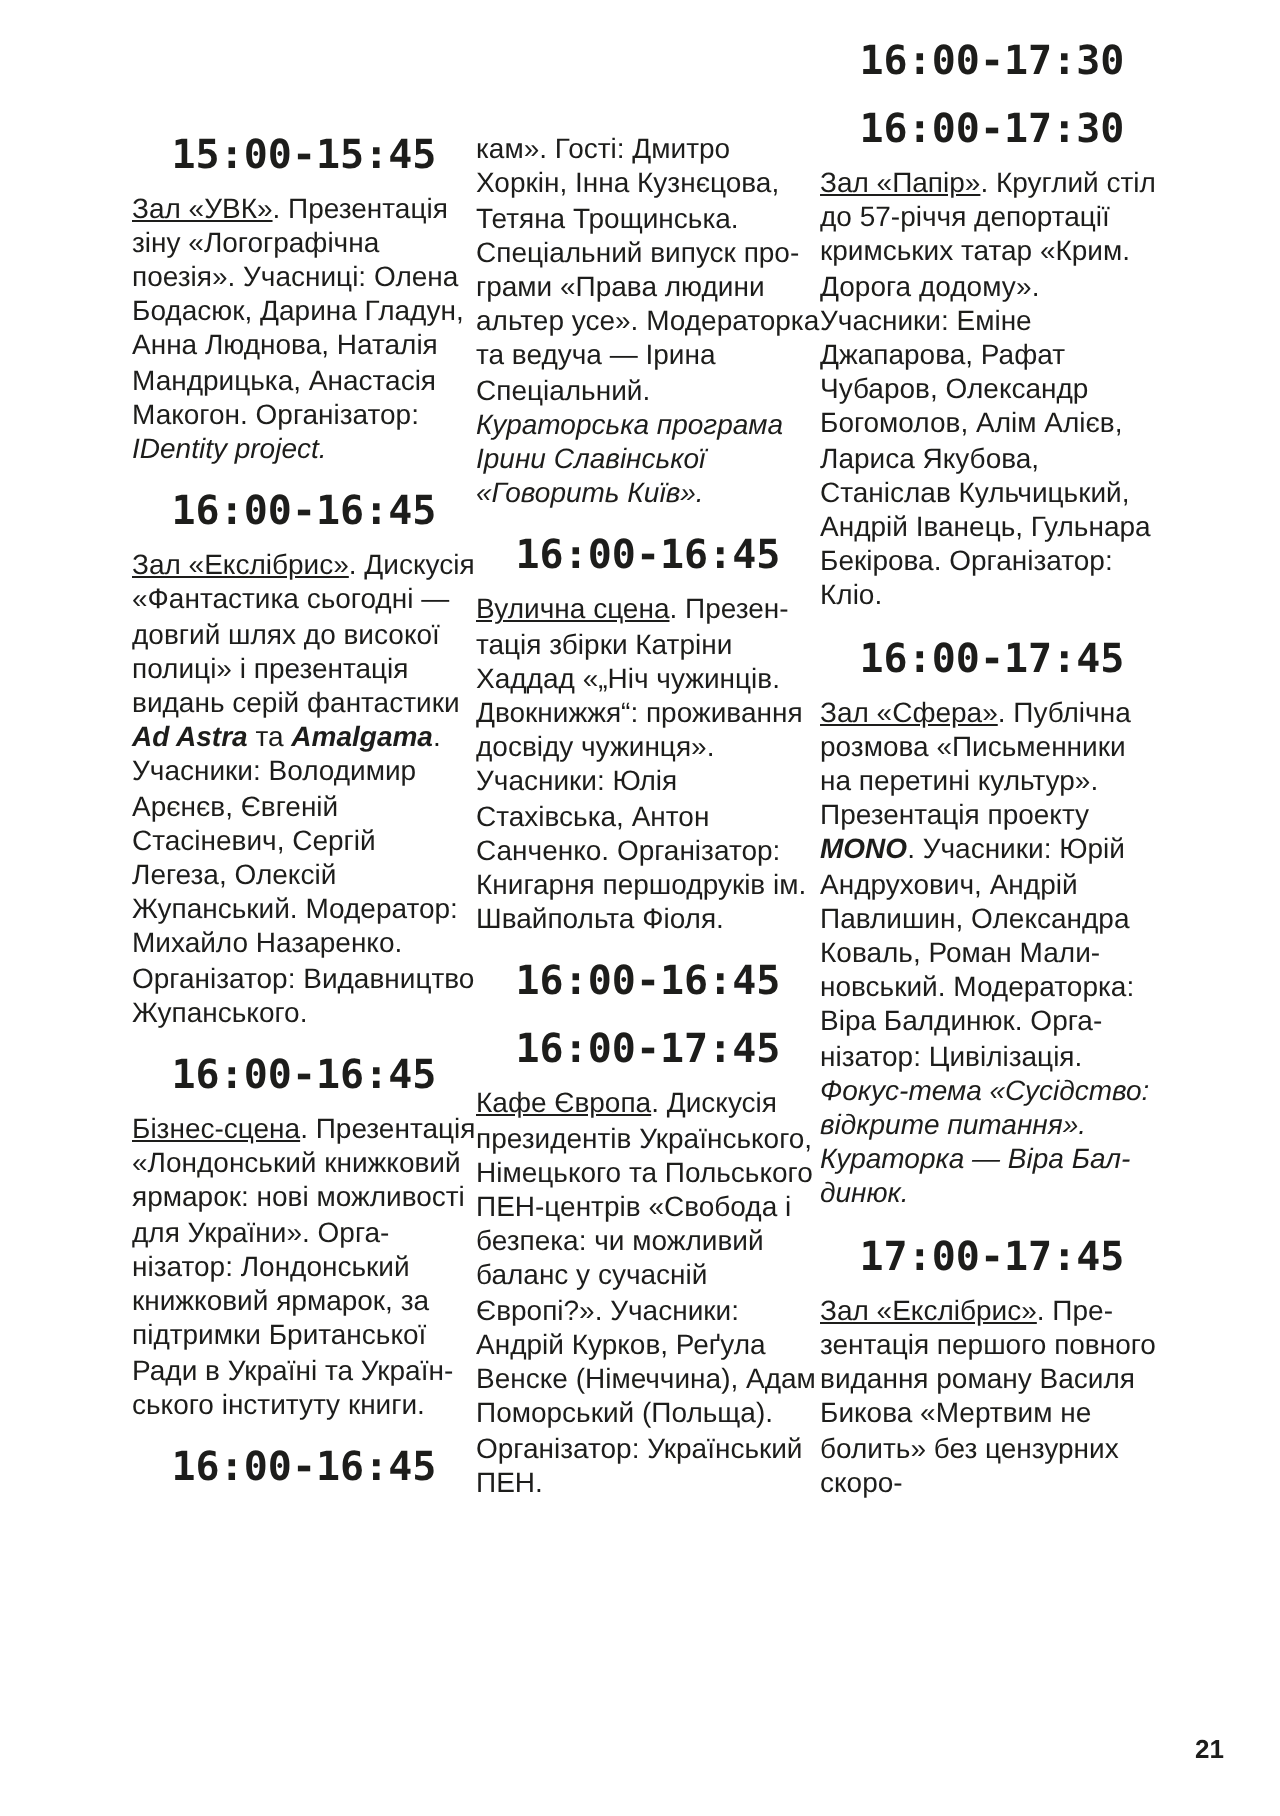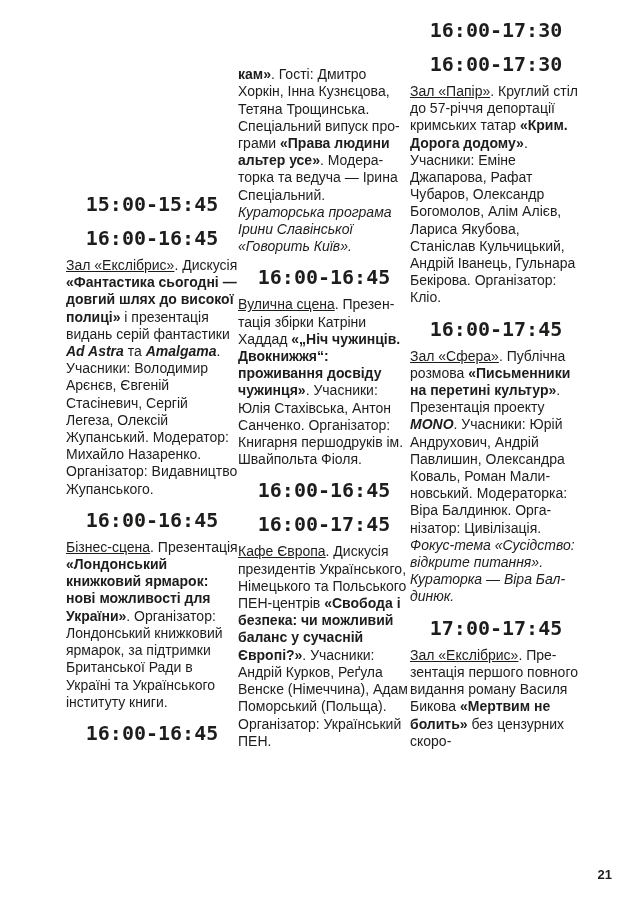--- a/index.html
+++ b/index.html
@@ -30,37 +30,38 @@
     margin:10px 0 7px;
     white-space:nowrap;
   }
   .event{
     font-size:14px;
     line-height:17.2px;
     margin:0 0 2px;
     hyphens:manual;
   }
   .seg-u{text-decoration:underline;}
-  .seg-b{font-weight:700;}
+  .seg-b{font-weight:400;}
   .seg-i{font-style:italic;}
   .seg-bi{font-weight:700;font-style:italic;}
   .page-number{
     position:absolute;
     right:28px;bottom:26px;
     font-size:13px;
     font-weight:700;
   }
 </style>
 </head>
 <body>
 
 <div class="page">
   <div class="columns">
       <div class="column">
         <div class="time">15:00-15:45</div>
+        <p class="event"><span class="seg-u">Зал «УВК»</span><span class="seg-r">. Презентація зіну </span><span class="seg-b">«Логографічна поезія»</span><span class="seg-r">. Учасниці: Олена Бодасюк, Дарина Гладун, Анна Люднова, Наталія Мандрицька, Анастасія Макогон. Організатор: </span><span class="seg-i">IDentity project.</span></p>
         <div class="time">16:00-16:45</div>
         <p class="event"><span class="seg-u">Зал «Екслібрис»</span><span class="seg-r">. Дискусія </span><span class="seg-b">«Фантастика сьогодні — довгий шлях до високої полиці»</span><span class="seg-r"> і презентація видань серій фан­тастики </span><span class="seg-bi">Ad Astra</span><span class="seg-r"> та </span><span class="seg-bi">Amalgama</span><span class="seg-r">. Учасники: Володимир Арєнєв, Євгеній Стасіневич, Сергій Легеза, Олексій Жупанський. Моде­ратор: Михайло Наза­ренко. Організатор: Видавництво Жупан­ського.</span></p>
         <div class="time">16:00-16:45</div>
         <p class="event"><span class="seg-u">Бізнес-сцена</span><span class="seg-r">. Презен­тація </span><span class="seg-b">«Лондонський книжковий ярмарок: нові можливості для України»</span><span class="seg-r">. Орга­нізатор: Лондонський книжковий ярмарок, за підтримки Британської Ради в Україні та Україн­ського інституту книги.</span></p>
         <div class="time">16:00-16:45</div>
       </div>
       <div class="column">
         <p class="event"><span class="seg-b">кам»</span><span class="seg-r">. Гості: Дмитро Хоркін, Інна Кузнєцова, Тетяна Трощинська. Спеціальний випуск про­грами </span><span class="seg-b">«Права людини альтер усе»</span><span class="seg-r">. Модера­торка та ведуча — Ірина Спеціальний. </span><span class="seg-i">Кураторська програма Ірини Славін­ської «Говорить Київ».</span></p>
         <div class="time">16:00-16:45</div>
         <p class="event"><span class="seg-u">Вулична сцена</span><span class="seg-r">. Презен­тація збірки Катріни Хаддад </span><span class="seg-b">«„Ніч чужин­ців. Двокнижжя“: проживання досвіду чужинця»</span><span class="seg-r">. Учасники: Юлія Стахівська, Антон Санченко. Організатор: Книгарня першодруків ім. Швайпольта Фіоля.</span></p>

